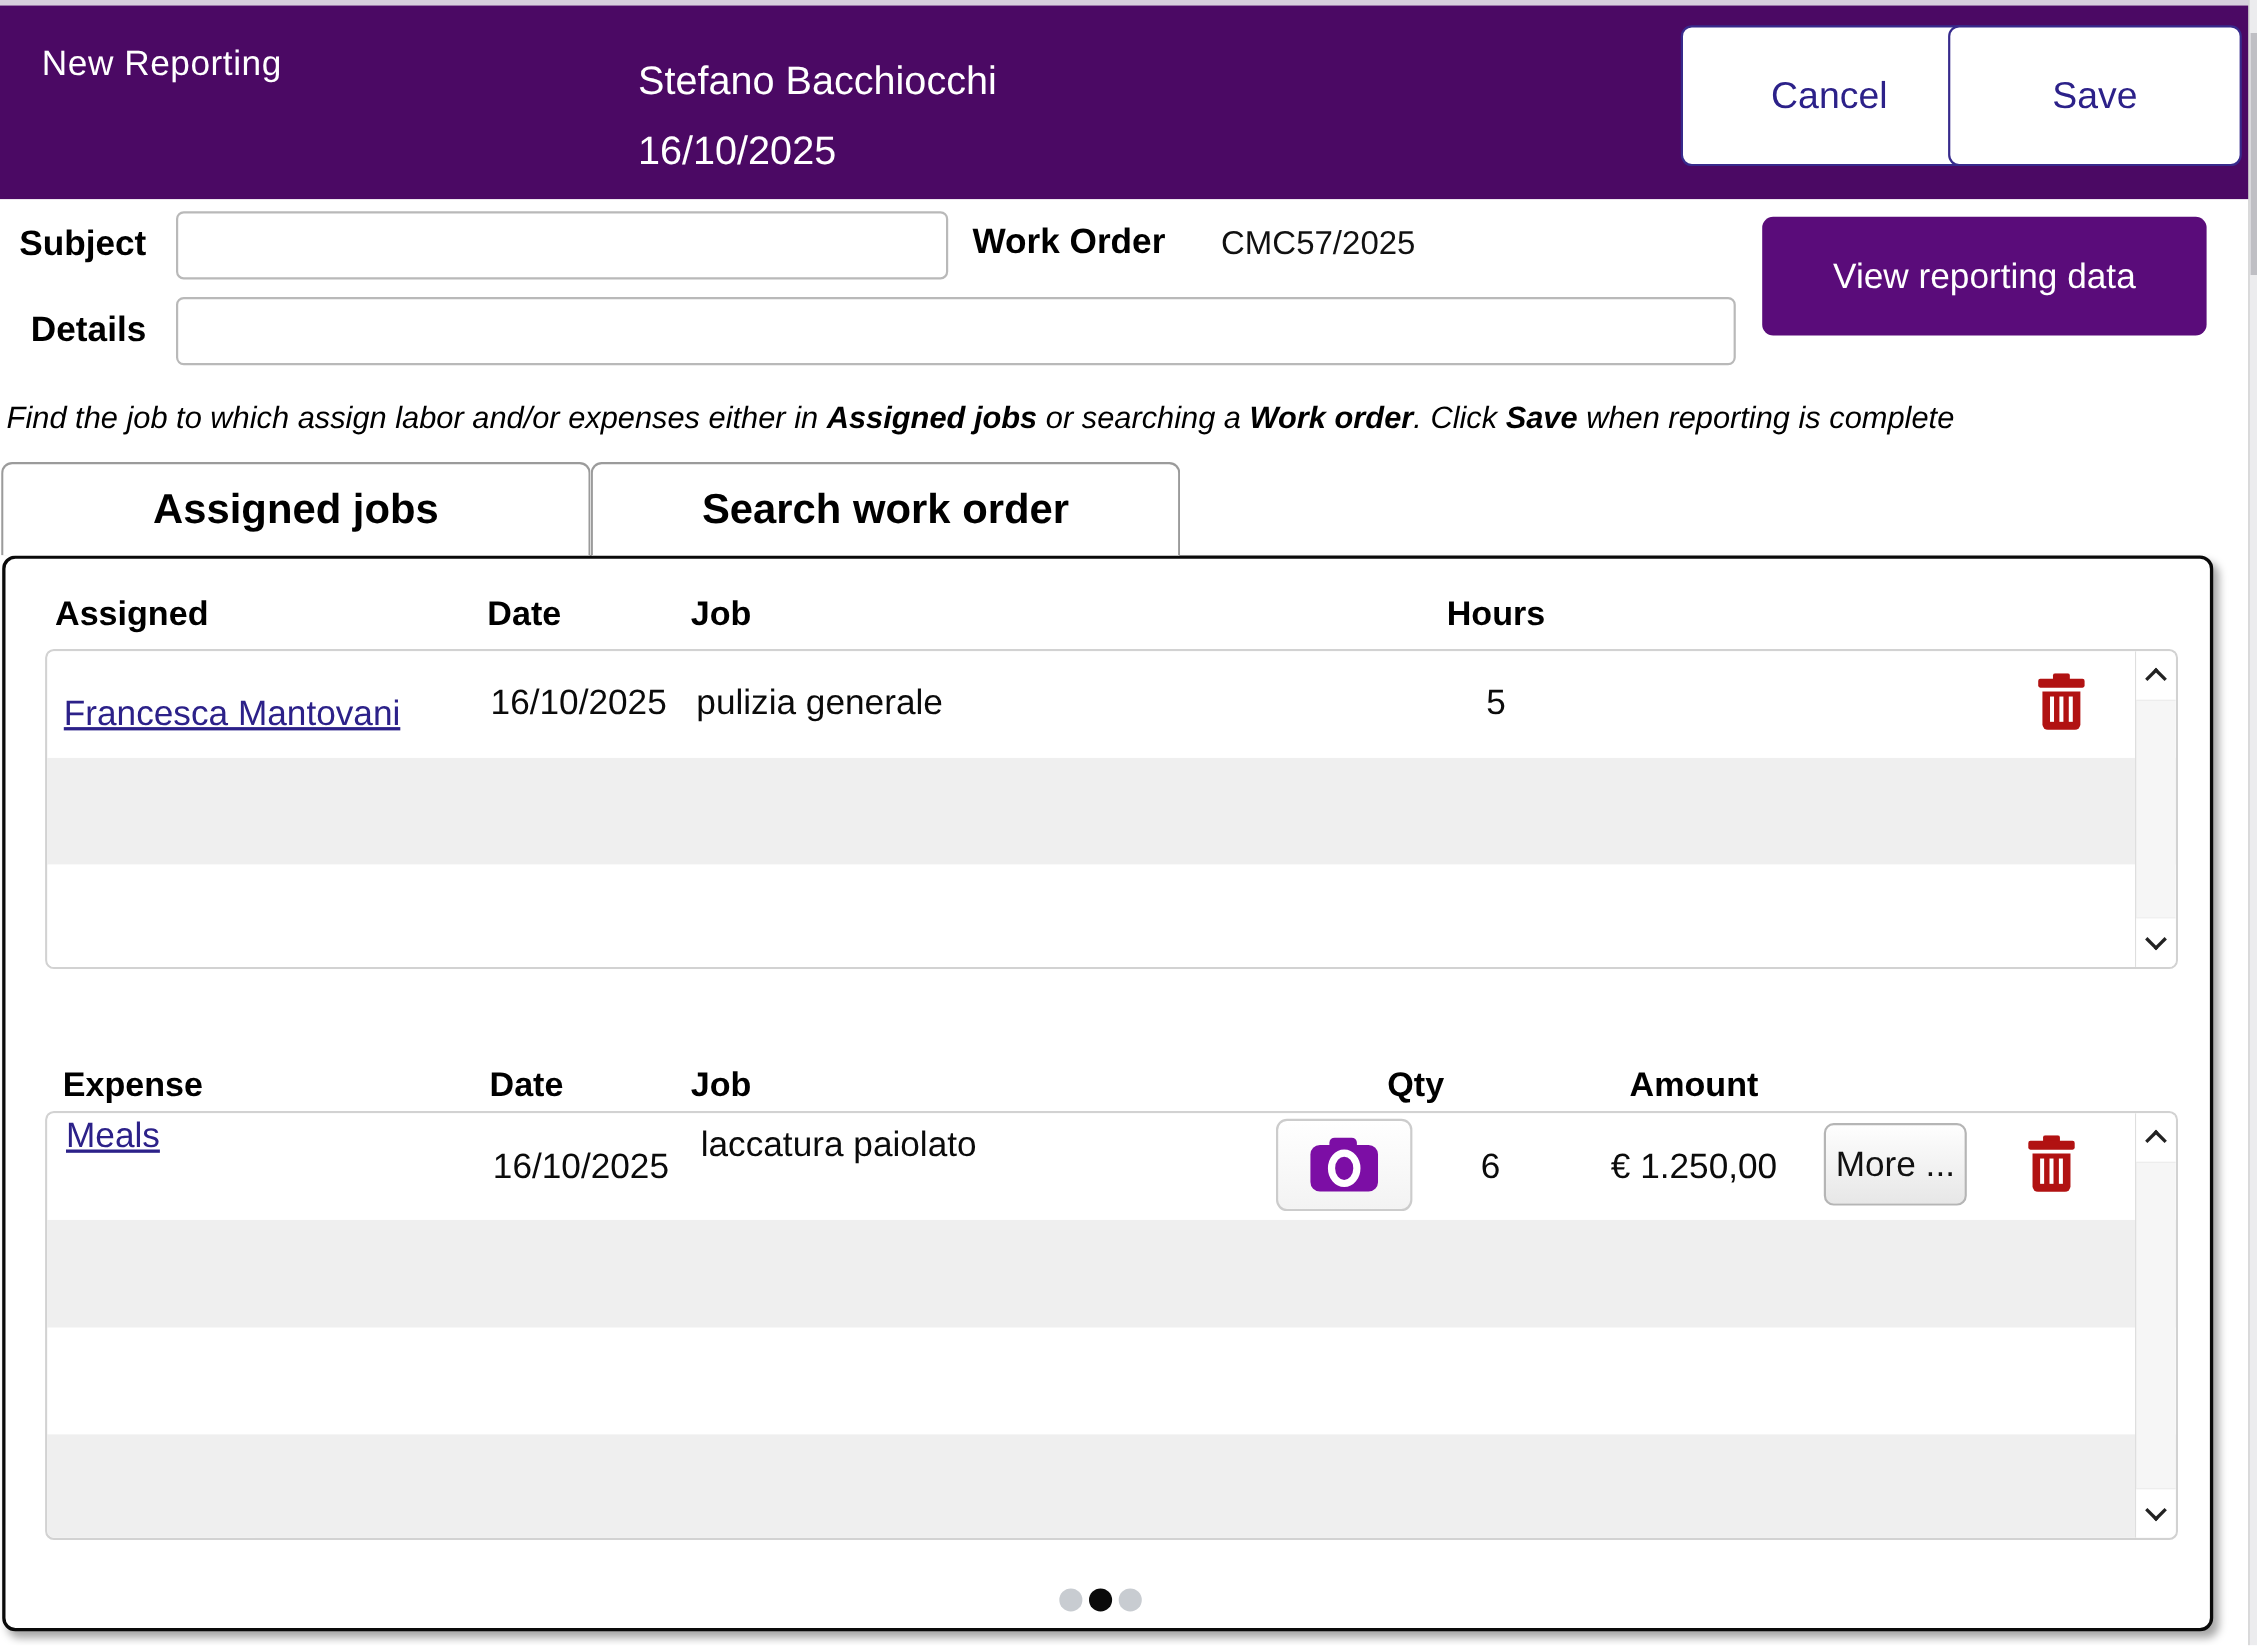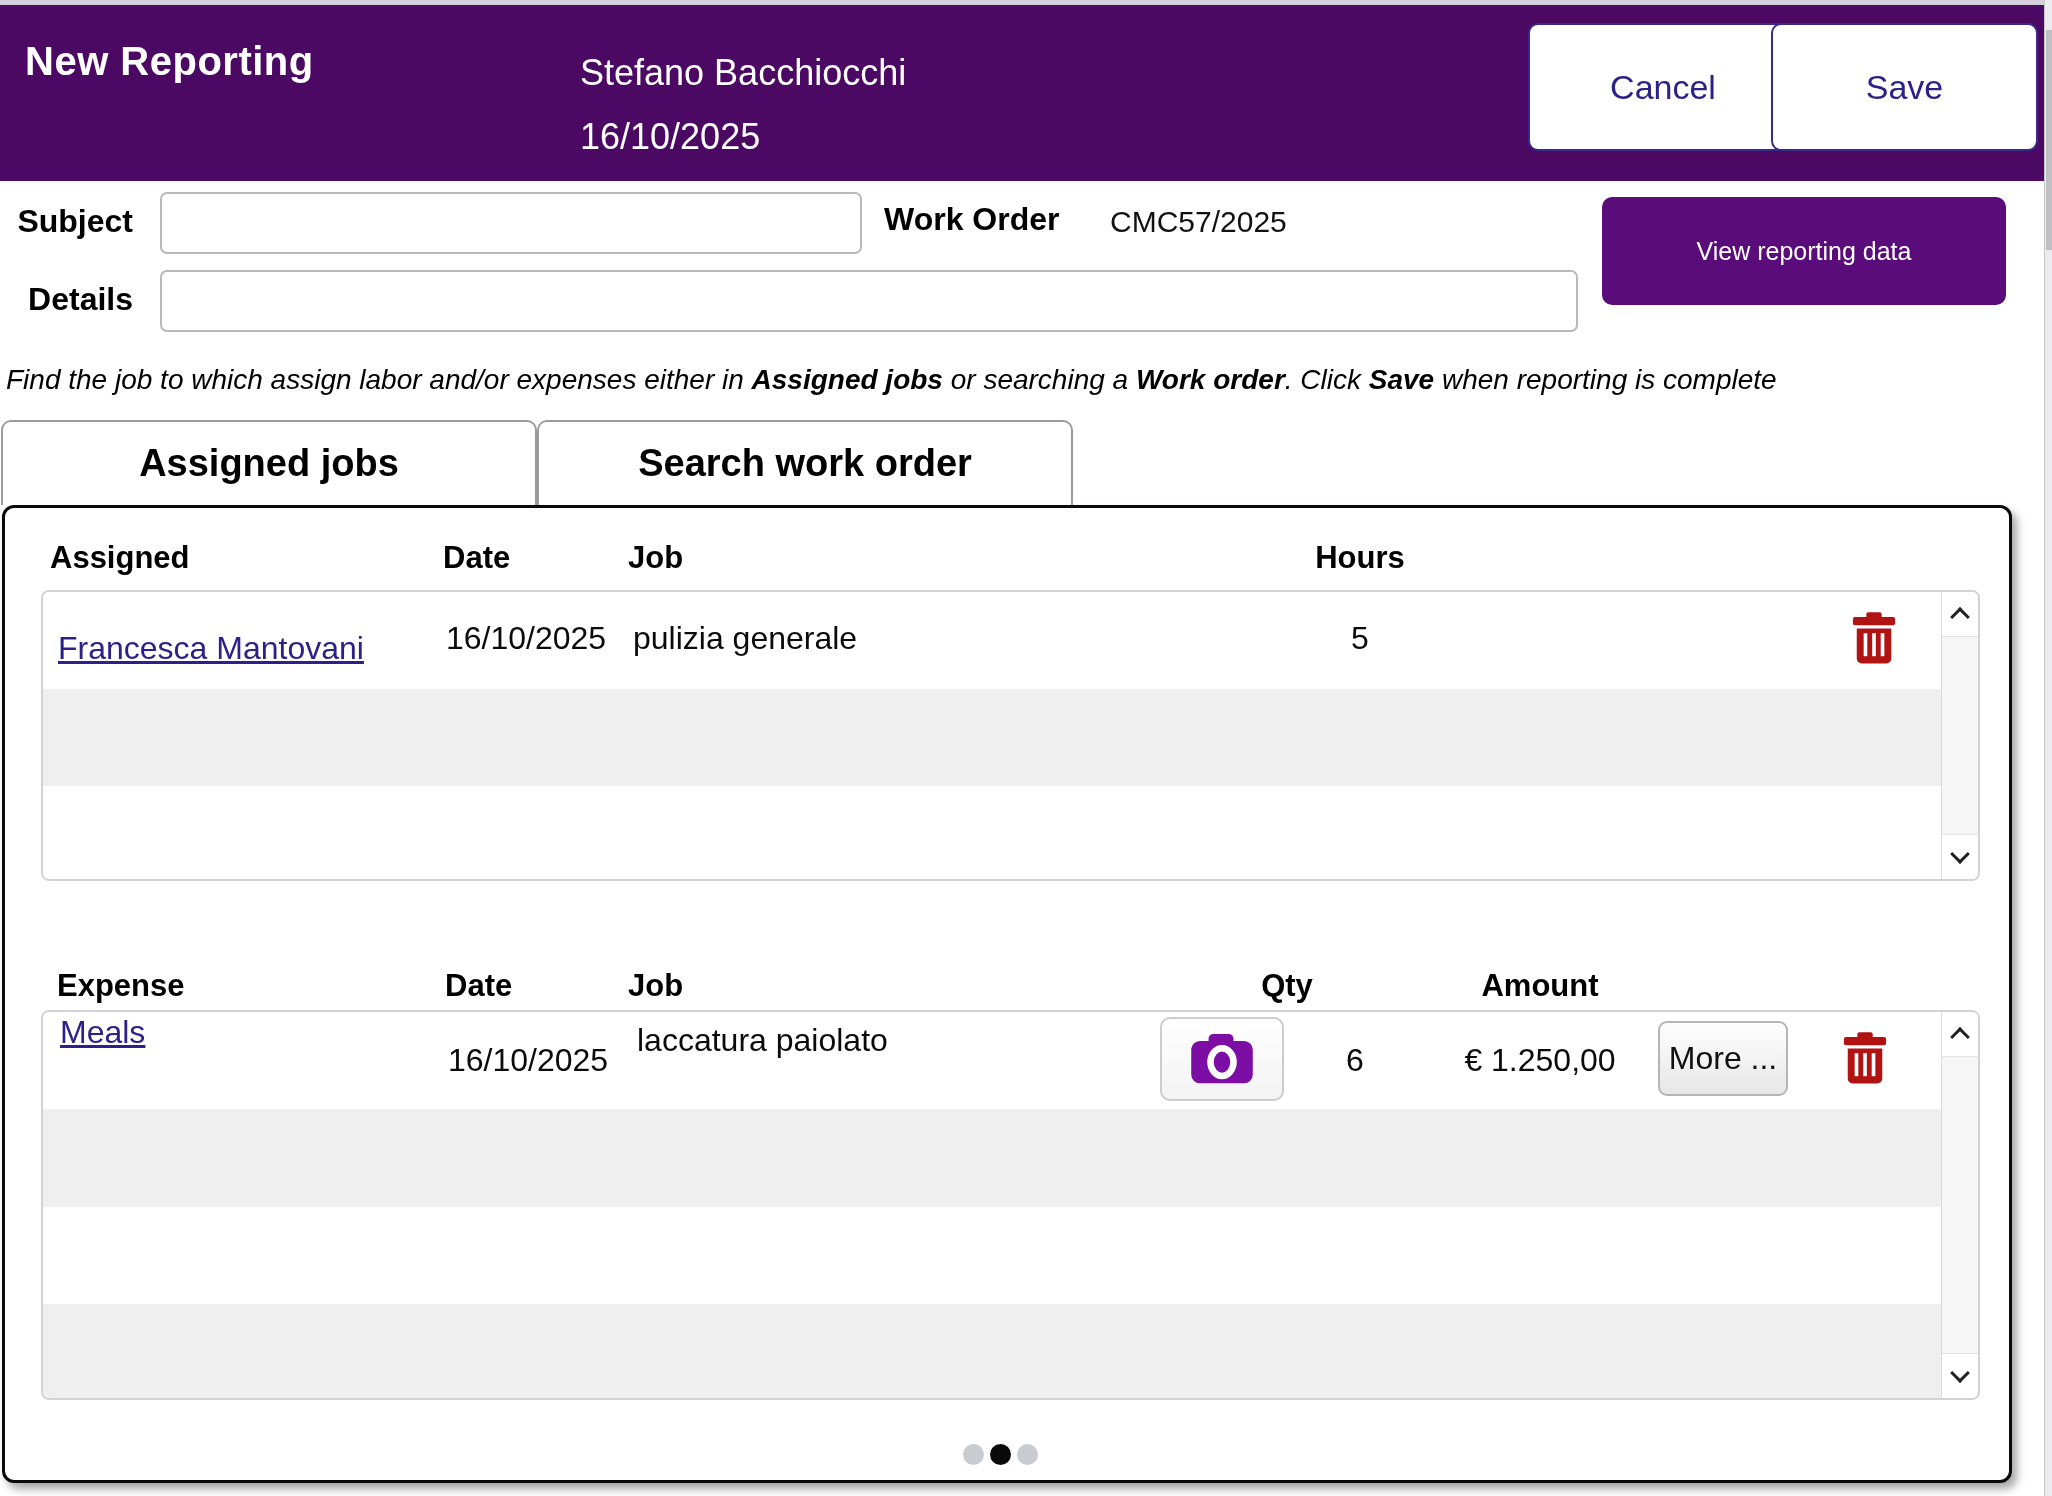--- a/index.html
+++ b/index.html
@@ -4,38 +4,38 @@
 <style>
   html,body{margin:0;padding:0;background:#fff;}
   #root{position:relative;width:2052px;height:1496px;background:#fff;overflow:hidden;
         font-family:"Liberation Sans",sans-serif;color:#0b0b0b;}
 
   
   .top-strip{position:absolute;left:0;top:0;width:2052px;height:5px;background:#d6cfdc;}
 
   
   .app-header{position:absolute;left:0;top:5px;width:2052px;height:176px;background:#4b0964;}
-  .page-title{position:absolute;left:25px;top:34px;font-size:40px;font-weight:bold;color:#fff;letter-spacing:.5px;}
+  .page-title{position:absolute;left:38px;top:34px;font-size:32px;font-weight:normal;color:#fff;letter-spacing:.5px;}
   .person-block{position:absolute;left:580px;top:36px;color:#fff;font-size:36px;line-height:64px;font-weight:400;}
   .hdr-btn{position:absolute;top:18px;height:128px;background:#fff;border:2px solid #372a8c;border-radius:10px;
            color:#2c2189;font-size:34px;font-family:"Liberation Sans",sans-serif;cursor:pointer;
            display:flex;align-items:center;justify-content:center;box-sizing:border-box;}
   .cancel-btn{left:1492px;width:270px;margin-left:36px;}
   .save-btn{left:1771px;width:267px;}
 
   
   .fld-label{position:absolute;left:0;width:133px;text-align:right;font-size:32px;font-weight:bold;color:#000;}
   .txt-input{position:absolute;border:2px solid #b9b9b9;border-radius:7px;background:#fff;box-sizing:border-box;
              font-size:30px;padding:0 14px;font-family:"Liberation Sans",sans-serif;color:#111;outline:none;}
   .subject-input{left:160px;top:192px;width:702px;height:62px;}
   .details-input{left:160px;top:270px;width:1418px;height:62px;}
   .wo-label{position:absolute;left:884px;top:201px;font-size:32px;font-weight:bold;color:#000;}
   .wo-value{position:absolute;left:1110px;top:205px;font-size:30px;color:#111;}
   .view-btn{position:absolute;left:1602px;top:197px;width:404px;height:108px;background:#5a0c7a;border:none;
-            border-radius:10px;color:#fff;font-size:25px;font-family:"Liberation Sans",sans-serif;cursor:pointer;}
+            border-radius:10px;color:#fff;font-size:32px;font-family:"Liberation Sans",sans-serif;cursor:pointer;}
 
   
   .instruction{position:absolute;left:6px;top:364px;width:2030px;font-size:28px;font-style:italic;color:#000;}
   .instruction .bi{font-weight:bold;}
 
   
   .tab{position:absolute;top:420px;height:85px;background:#fff;border:2px solid #9b9b9b;border-bottom:none;
        border-radius:10px 10px 0 0;box-sizing:border-box;display:flex;align-items:center;justify-content:center;
        font-size:38px;font-weight:bold;color:#000;cursor:pointer;z-index:2;}
   .tab-assigned{left:1px;width:536px;}

